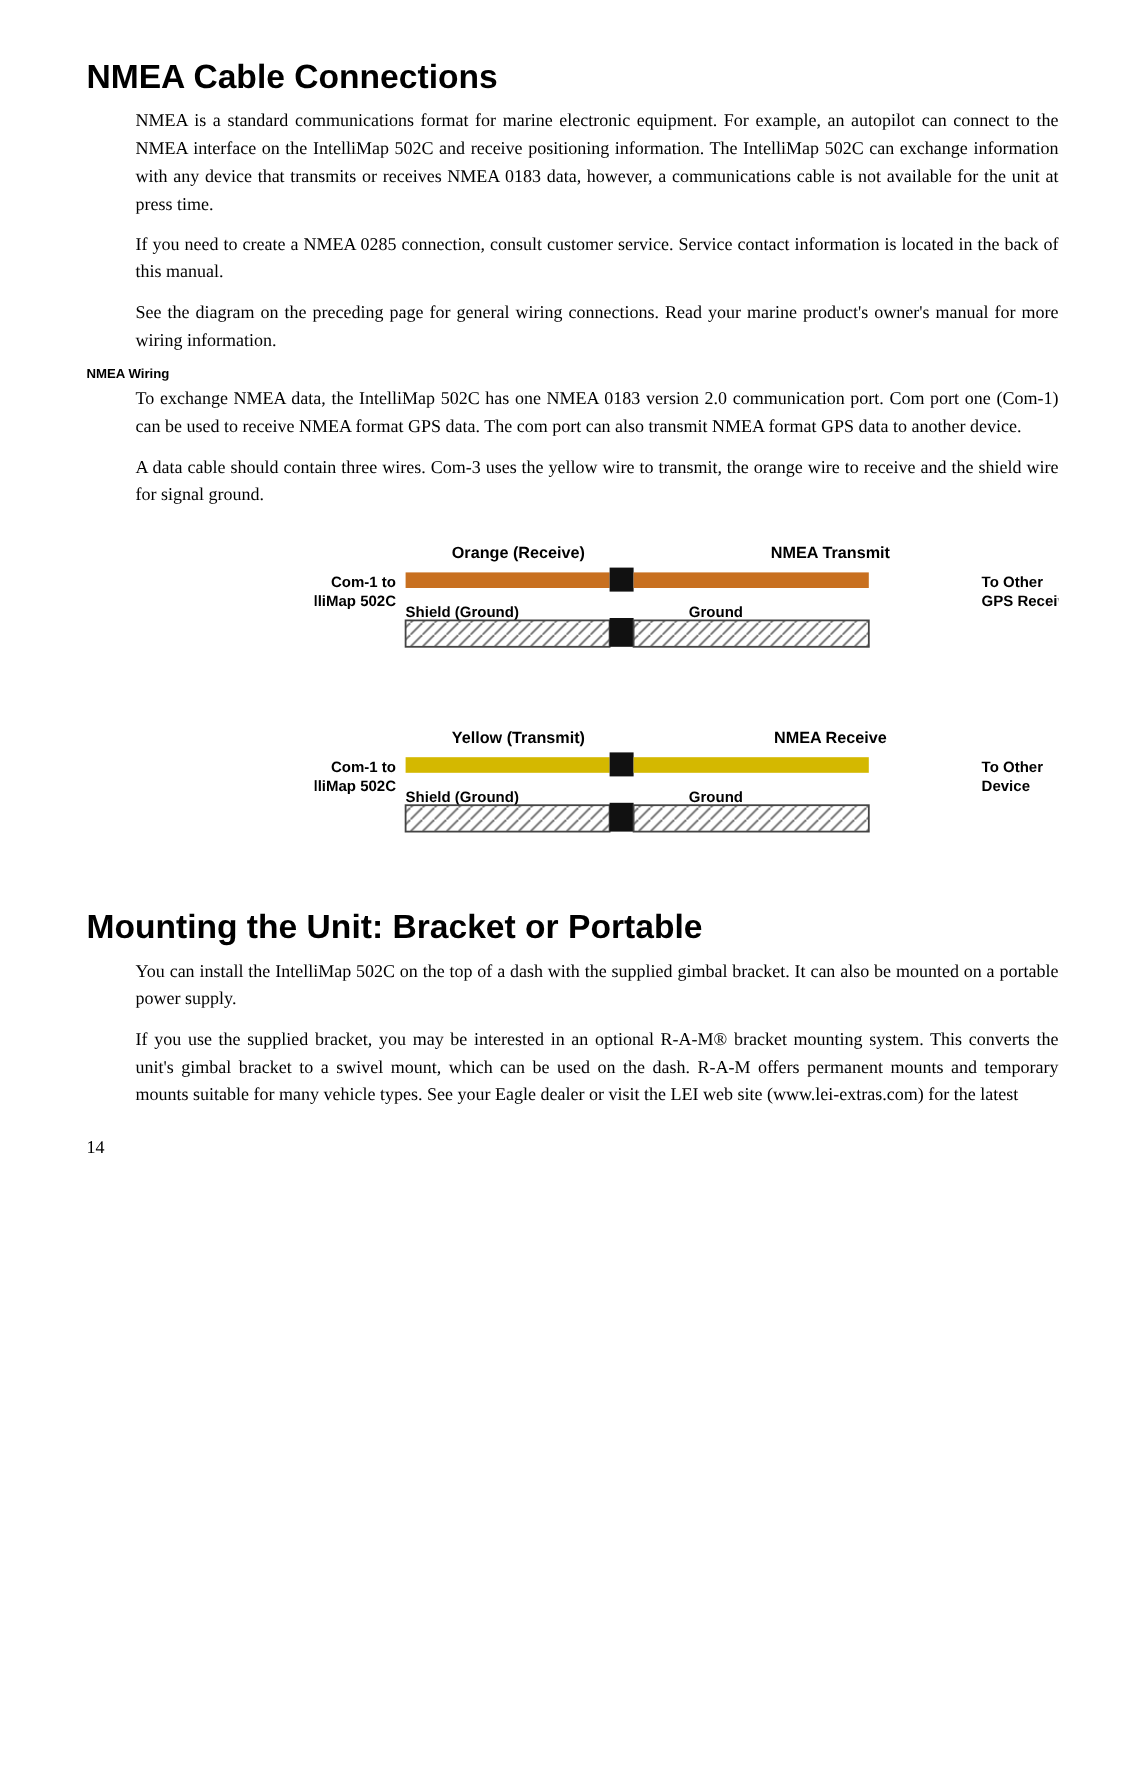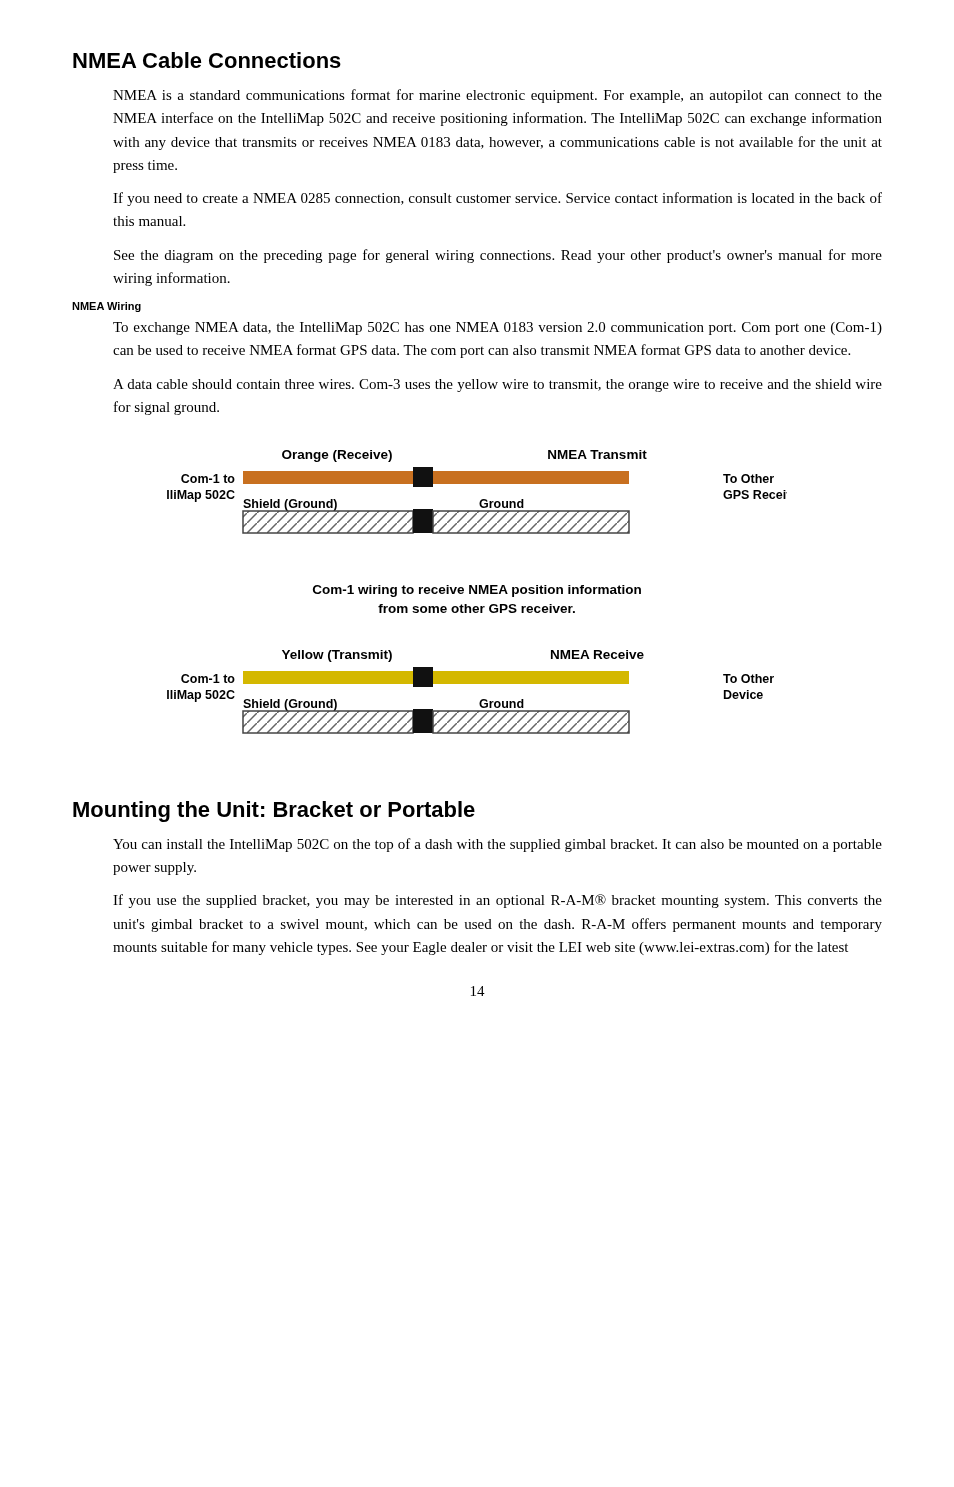--- a/index.html
+++ b/index.html
@@ -6,21 +6,21 @@
     body {
       background: #fff;
       font-family: "Times New Roman", Times, serif;
       font-size: 15px;
       color: #000;
       width: 954px;
       min-height: 1487px;
       padding: 48px 72px 48px 72px;
     }
     h2 {
-      font-size: 22px;
+      font-size: 28px;
       font-weight: bold;
       margin-bottom: 10px;
       font-family: Arial, Helvetica, sans-serif;
     }
     h3 {
       font-size: 11px;
       font-weight: bold;
       margin-bottom: 4px;
       font-family: Arial, Helvetica, sans-serif;
     }
@@ -36,40 +36,39 @@
     }
     .diagram-caption {
       text-align: center;
       font-weight: bold;
       font-family: Arial, Helvetica, sans-serif;
       font-size: 13.5px;
       margin-top: 6px;
       line-height: 1.4;
     }
     .page-number {
-      text-align: center;
       margin-top: 24px;
       font-size: 15px;
     }
 
     
     .diagram-svg-container {
       display: flex;
-      justify-content: center;
+      justify-content: flex-end;
       margin: 8px 0;
     }
   </style>
 </head>
 <body>
 
 <h2>NMEA Cable Connections</h2>
 
 <p>NMEA is a standard communications format for marine electronic equipment. For example, an autopilot can connect to the NMEA interface on the IntelliMap 502C and receive positioning information. The IntelliMap 502C can exchange information with any device that transmits or receives NMEA 0183 data, however, a communications cable is not available for the unit at press time.</p>
 <p>If you need to create a NMEA 0285 connection, consult customer service. Service contact information is located in the back of this manual.</p>
-<p>See the diagram on the preceding page for general wiring connections. Read your other product's owner's manual for more wiring information.</p>
+<p>See the diagram on the preceding page for general wiring connections. Read your marine product's owner's manual for more wiring information.</p>
 
 <h3>NMEA Wiring</h3>
 <p>To exchange NMEA data, the IntelliMap 502C has one NMEA 0183 version 2.0 communication port. Com port one (Com-1) can be used to receive NMEA format GPS data. The com port can also transmit NMEA format GPS data to another device.</p>
 <p>A data cable should contain three wires. Com-3 uses the yellow wire to transmit, the orange wire to receive and the shield wire for signal ground.</p>
 
 <div class="diagram-section">
   <div class="diagram-svg-container">
     <svg width="620" height="130" viewBox="0 0 620 130" xmlns="http://www.w3.org/2000/svg">
 
       <text x="170" y="16" font-family="Arial,Helvetica,sans-serif" font-size="13.5" font-weight="bold" text-anchor="middle">Orange (Receive)</text>
@@ -99,24 +98,20 @@
 
       <defs>
         <pattern id="hatch1" patternUnits="userSpaceOnUse" width="10" height="10">
           <line x1="0" y1="10" x2="10" y2="0" stroke="#666" stroke-width="1.5"></line>
         </pattern>
         <pattern id="hatch2" patternUnits="userSpaceOnUse" width="10" height="10">
           <line x1="0" y1="10" x2="10" y2="0" stroke="#666" stroke-width="1.5"></line>
         </pattern>
       </defs>
     </svg>
-  </div>
-  <div class="diagram-caption">
-    <span>Com-1 wiring to receive NMEA position information</span><br>
-    <span>from some other GPS receiver.</span>
   </div>
 </div>
 
 <div class="diagram-section">
   <div class="diagram-svg-container">
     <svg width="620" height="130" viewBox="0 0 620 130" xmlns="http://www.w3.org/2000/svg">
 
       <text x="170" y="16" font-family="Arial,Helvetica,sans-serif" font-size="13.5" font-weight="bold" text-anchor="middle">Yellow (Transmit)</text>
       <text x="430" y="16" font-family="Arial,Helvetica,sans-serif" font-size="13.5" font-weight="bold" text-anchor="middle">NMEA Receive</text>
 

